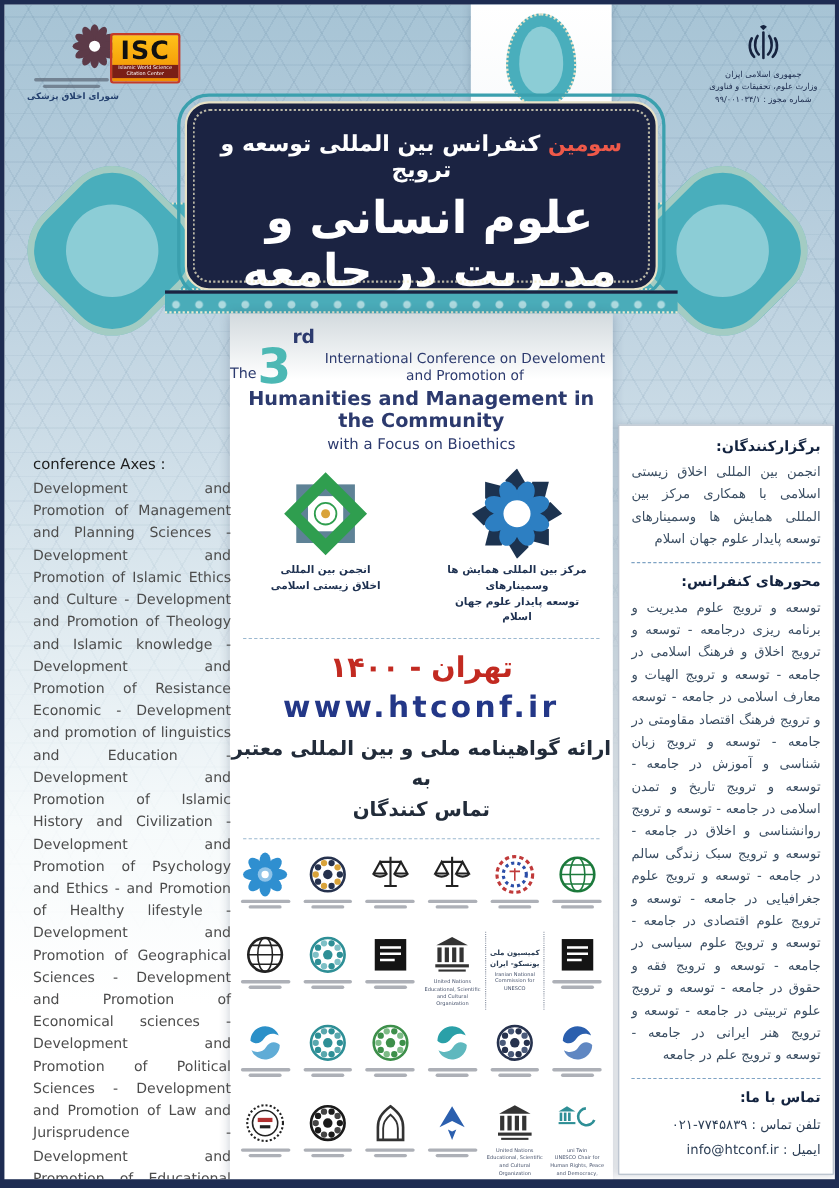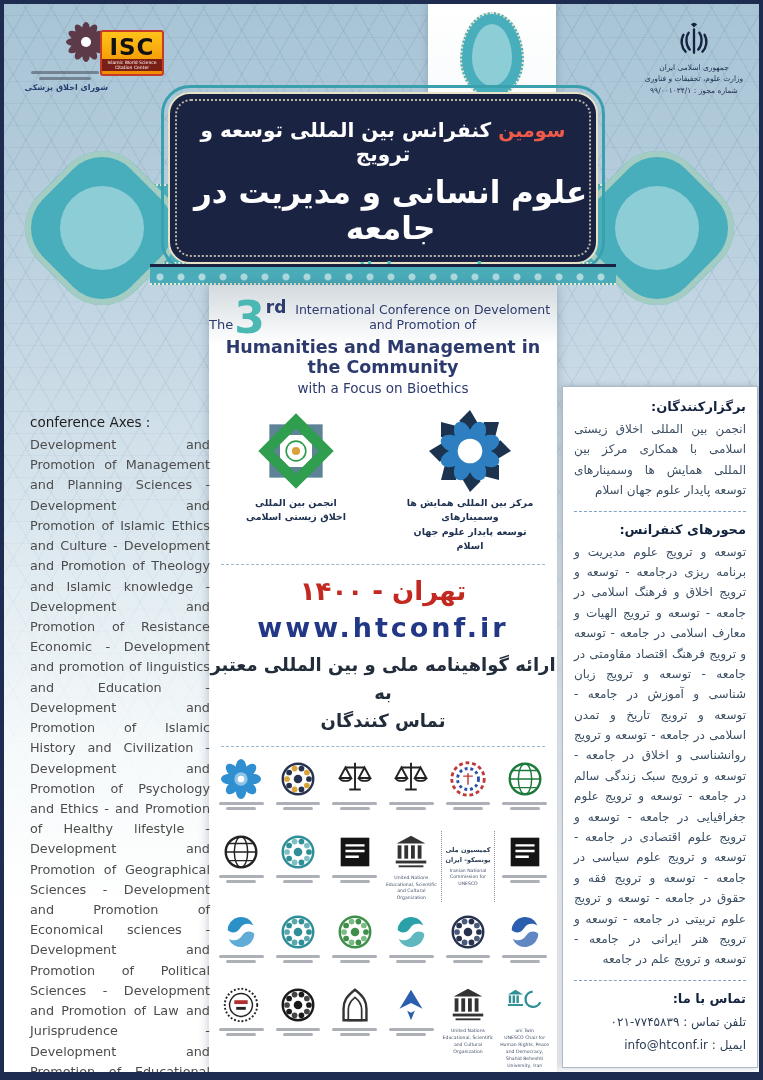--- a/index.html
+++ b/index.html
@@ -38,31 +38,31 @@
   .wing{position:absolute;top:156px;width:136px;height:136px;background:#49aebc;border-radius:34%;
     transform:rotate(45deg);box-shadow:inset 0 0 0 6px rgba(236,229,200,.55);}
   .wing:after{content:"";position:absolute;inset:26px;background:#8ccdd6;border-radius:50%;}
   .wing.left{left:30px;} .wing.right{left:585px;}
   .banner{position:absolute;left:164px;top:88px;width:430px;height:172px;background:#1b2342;
     border:2px solid #e8e2c6;outline:3px solid #3ba0ae;outline-offset:4px;border-radius:22px;
     text-align:center;padding-top:24px;direction:rtl;}
   .banner:after{content:"";position:absolute;inset:5px;border:2px dotted rgba(240,234,200,.75);border-radius:16px;pointer-events:none;}
   .banner-l1{font-size:20px;color:#fff;font-weight:bold;}
   .banner-l1 .red{color:#ef5949;font-size:19px;}
-  .banner-l2{font-size:31px;color:#fff;font-weight:bold;margin-top:8px;padding-left:15px;}
+  .banner-l2{font-size:41px;color:#fff;font-weight:bold;margin-top:8px;padding-left:15px;}
   .banner-l3{font-size:18px;color:#3fc0ba;font-weight:bold;margin-top:12px;}
   .frieze{position:absolute;left:146px;top:260px;width:466px;height:21px;background:#4aacb9;
     background-image:radial-gradient(circle at 10px 10px,rgba(255,255,255,.55) 3px,transparent 4px);background-size:21px 21px;
     border-top:3px solid #1b2342;border-bottom:2px dotted #f0ead0;}
   
   .center-panel{position:absolute;left:205px;top:281px;width:348px;bottom:0;background:linear-gradient(180deg,#d3dade 0,#ffffff 60px);box-shadow:0 0 10px rgba(40,60,90,.3);text-align:center;padding-top:12px;}
   .etitle-row{display:flex;justify-content:center;align-items:flex-end;color:#2c3a6e;}
   .etitle-the{font-size:13px;margin-bottom:3px;}
   .etitle-num{font-size:44px;line-height:.8;font-weight:bold;color:#4cb8b4;margin:0 1px;}
-  .etitle-ord{font-size:17px;font-weight:bold;margin-bottom:18px;}
+  .etitle-ord{font-size:17px;font-weight:bold;margin-bottom:34px;}
   .etitle-l1{font-size:12.5px;margin-bottom:3px;margin-left:2px;}
   .etitle-l2{font-size:17.5px;font-weight:bold;color:#2c3a6e;margin-top:2px;}
   .etitle-l3{font-size:13.5px;color:#2c3a6e;margin-top:3px;}
   .orglogos{display:flex;justify-content:center;gap:44px;margin-top:14px;}
   .orglogo{width:130px;}
   .orglogo svg{width:82px;height:82px;}
   .orglogo .cap{font-size:9.5px;font-weight:bold;color:#1d3050;line-height:1.5;direction:rtl;}
   .dash{border:none;border-top:1.5px dashed #9bb8d0;margin:11px 12px;}
   .city{font-size:26px;font-weight:bold;color:#c22a21;direction:rtl;margin-top:4px;}
   .website{font-size:27px;font-weight:bold;color:#233787;letter-spacing:3px;margin-top:6px;}

